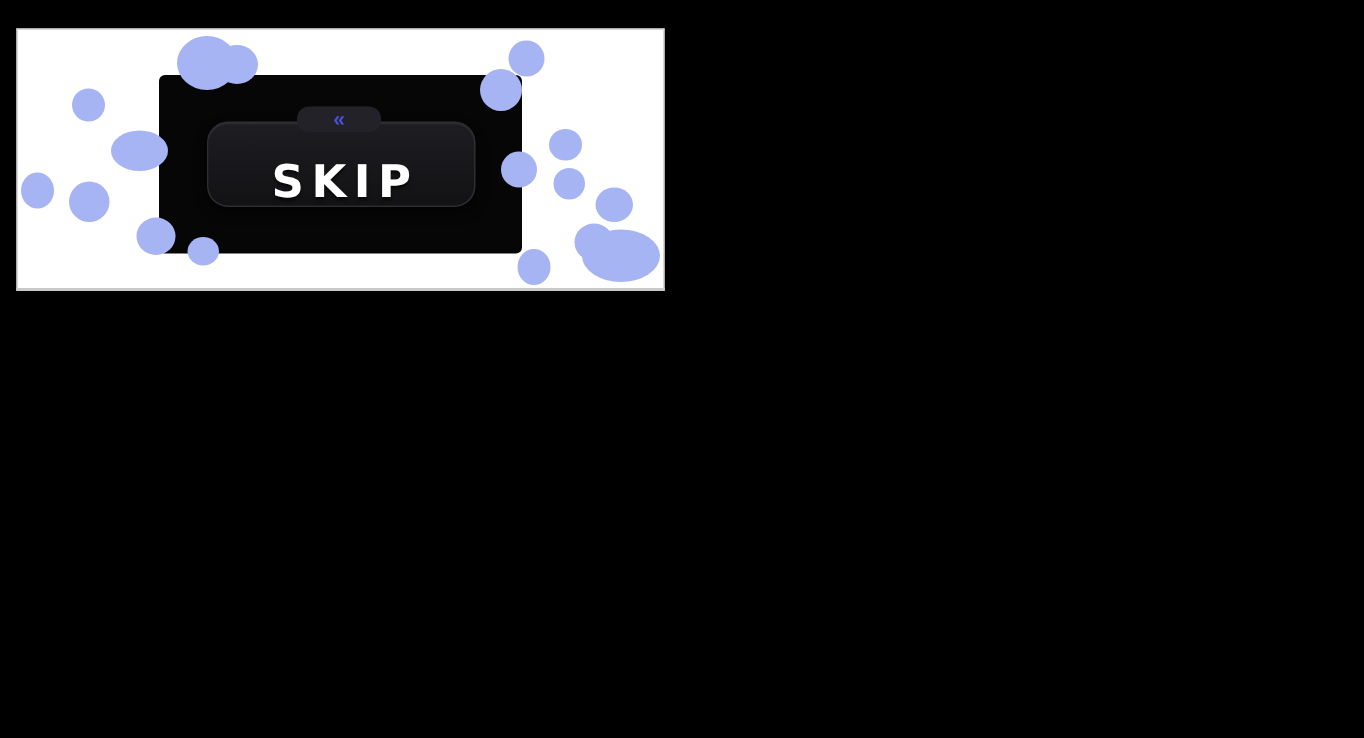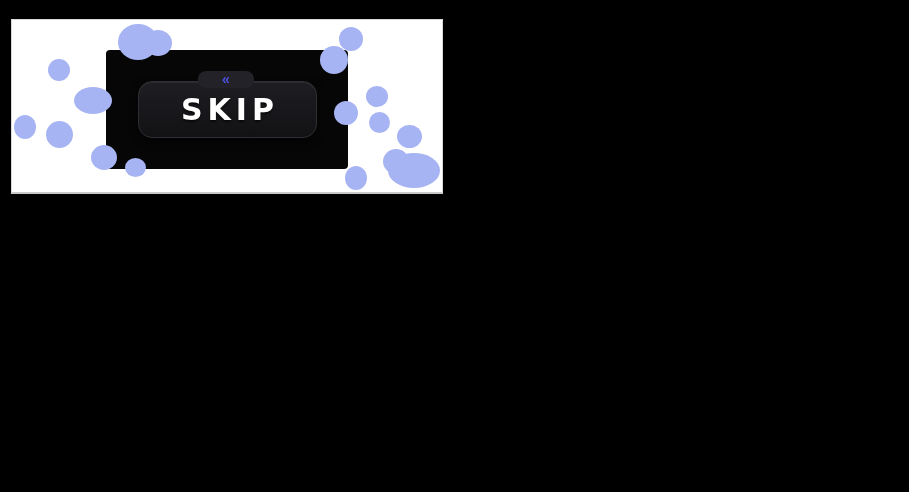--- a/index.html
+++ b/index.html
@@ -52,21 +52,21 @@
     transform: translateY(-1px);
   }
   .skip-btn {
     position: absolute;
     left: 32px; top: 31px;
     width: 179px; height: 57px;
     background: linear-gradient(var(--button-bg-top, #1e1e22), var(--button-bg-bottom, #121215));
     border: 1px solid var(--button-border, #2e2e34);
     border-radius: 14px;
     box-shadow: 0 4px 8px rgba(0,0,0,0.55), inset 0 1px 0 rgba(255,255,255,0.06);
-    display: flex; align-items: center; justify-content: center;
+    display: flex; align-items: flex-end; justify-content: center;
     cursor: pointer;
     z-index: 2;
     padding: 0;
   }
   .skip-label {
     color: var(--button-text, #fff);
     font-family: "DejaVu Sans", sans-serif;
     font-weight: bold;
     font-size: 30px;
     letter-spacing: 5px;

